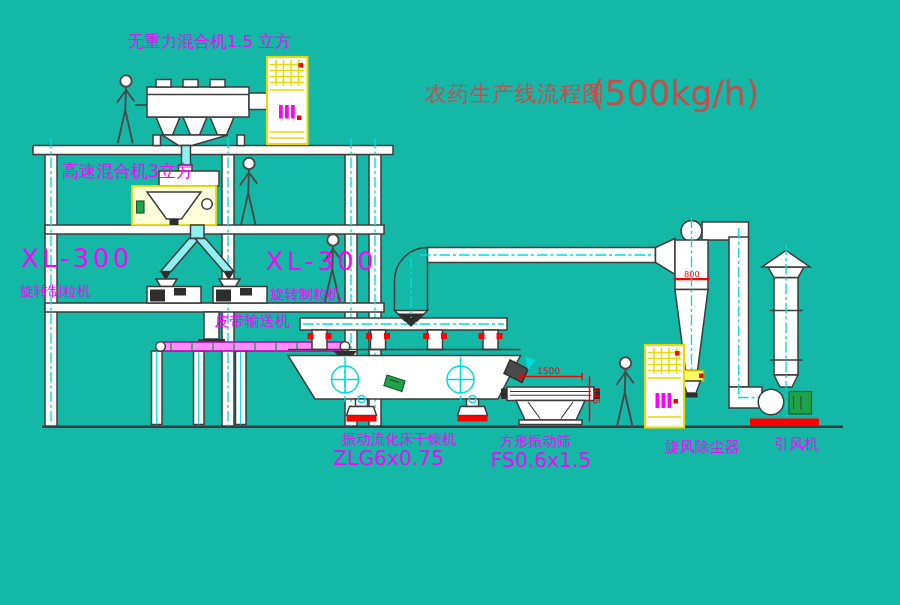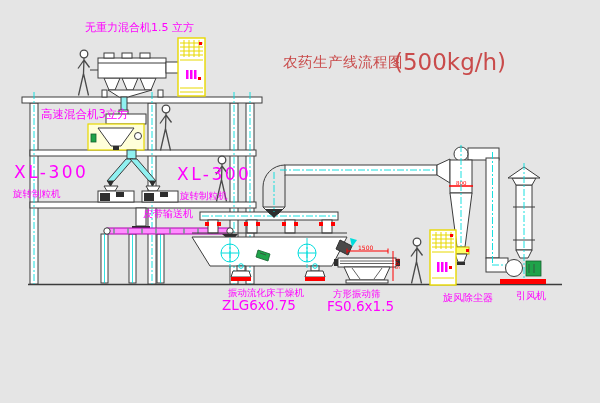--- a/index.html
+++ b/index.html
@@ -1,16 +1,16 @@
 <!DOCTYPE html>
 <html><head>
 <meta charset="utf-8">
 <style>
   html,body{margin:0;padding:0;background:#888;}
-  #stage{position:relative;width:600px;height:403px;background:#e5e5e5;overflow:hidden;
+  #stage{position:relative;width:600px;height:403px;background:#14b8a6;overflow:hidden;
          font-family:"DejaVu Sans",sans-serif;}
   svg{position:absolute;left:0;top:0;}
   
   .ln  {stroke:#3c3c3c;fill:none;stroke-width:1;}
   .lnf {stroke:#3c3c3c;fill:#ffffff;stroke-width:1;}
   .blk {fill:#2e2e2e;stroke:none;}
   .cy  {stroke:#00dcdc;fill:none;stroke-width:1;}
   .cyd {stroke:#00dcdc;fill:none;stroke-width:.9;stroke-dasharray:7 2 2 2;}
   .cyf {fill:#8ff0f0;stroke:#3c3c3c;stroke-width:1;}
   .ye  {stroke:#e8d900;fill:#ffffff;stroke-width:1.4;}

